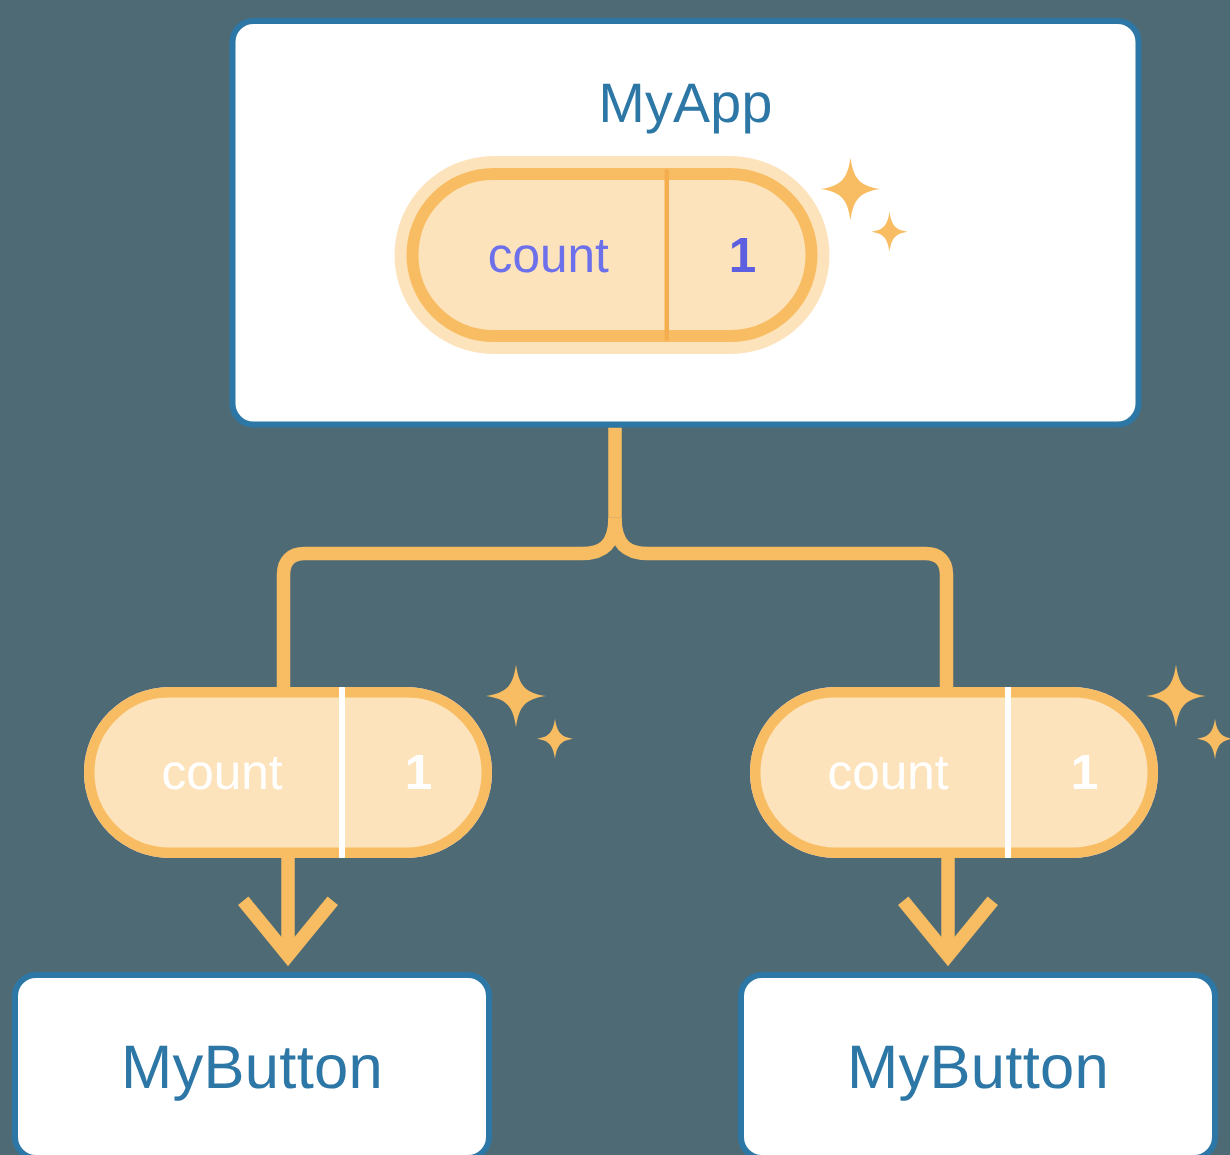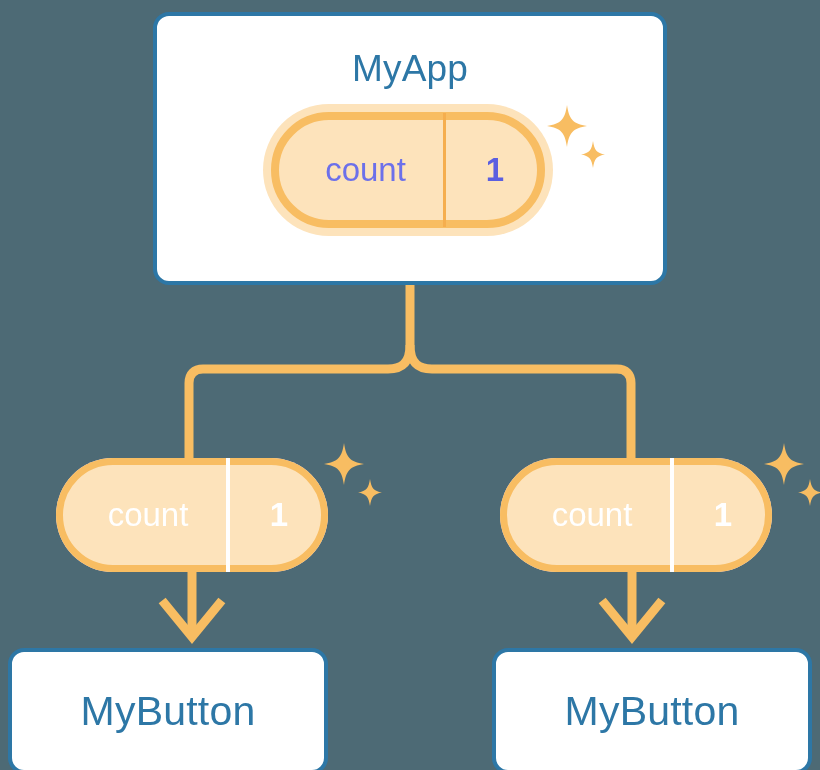--- a/index.html
+++ b/index.html
@@ -48,21 +48,21 @@
     font-weight: 400;
     letter-spacing: 0.2px;
     text-align: center;
     white-space: nowrap;
   }
 
   
   #root-card {
     left: 153px;
     top: 12px;
-    width: 514px;
+    width: 608px;
     height: 273px;
   }
   #root-card .card-title {
     margin-top: 32px;
   }
 
   
   .leaf-card {
     top: 648px;
     width: 320px;

